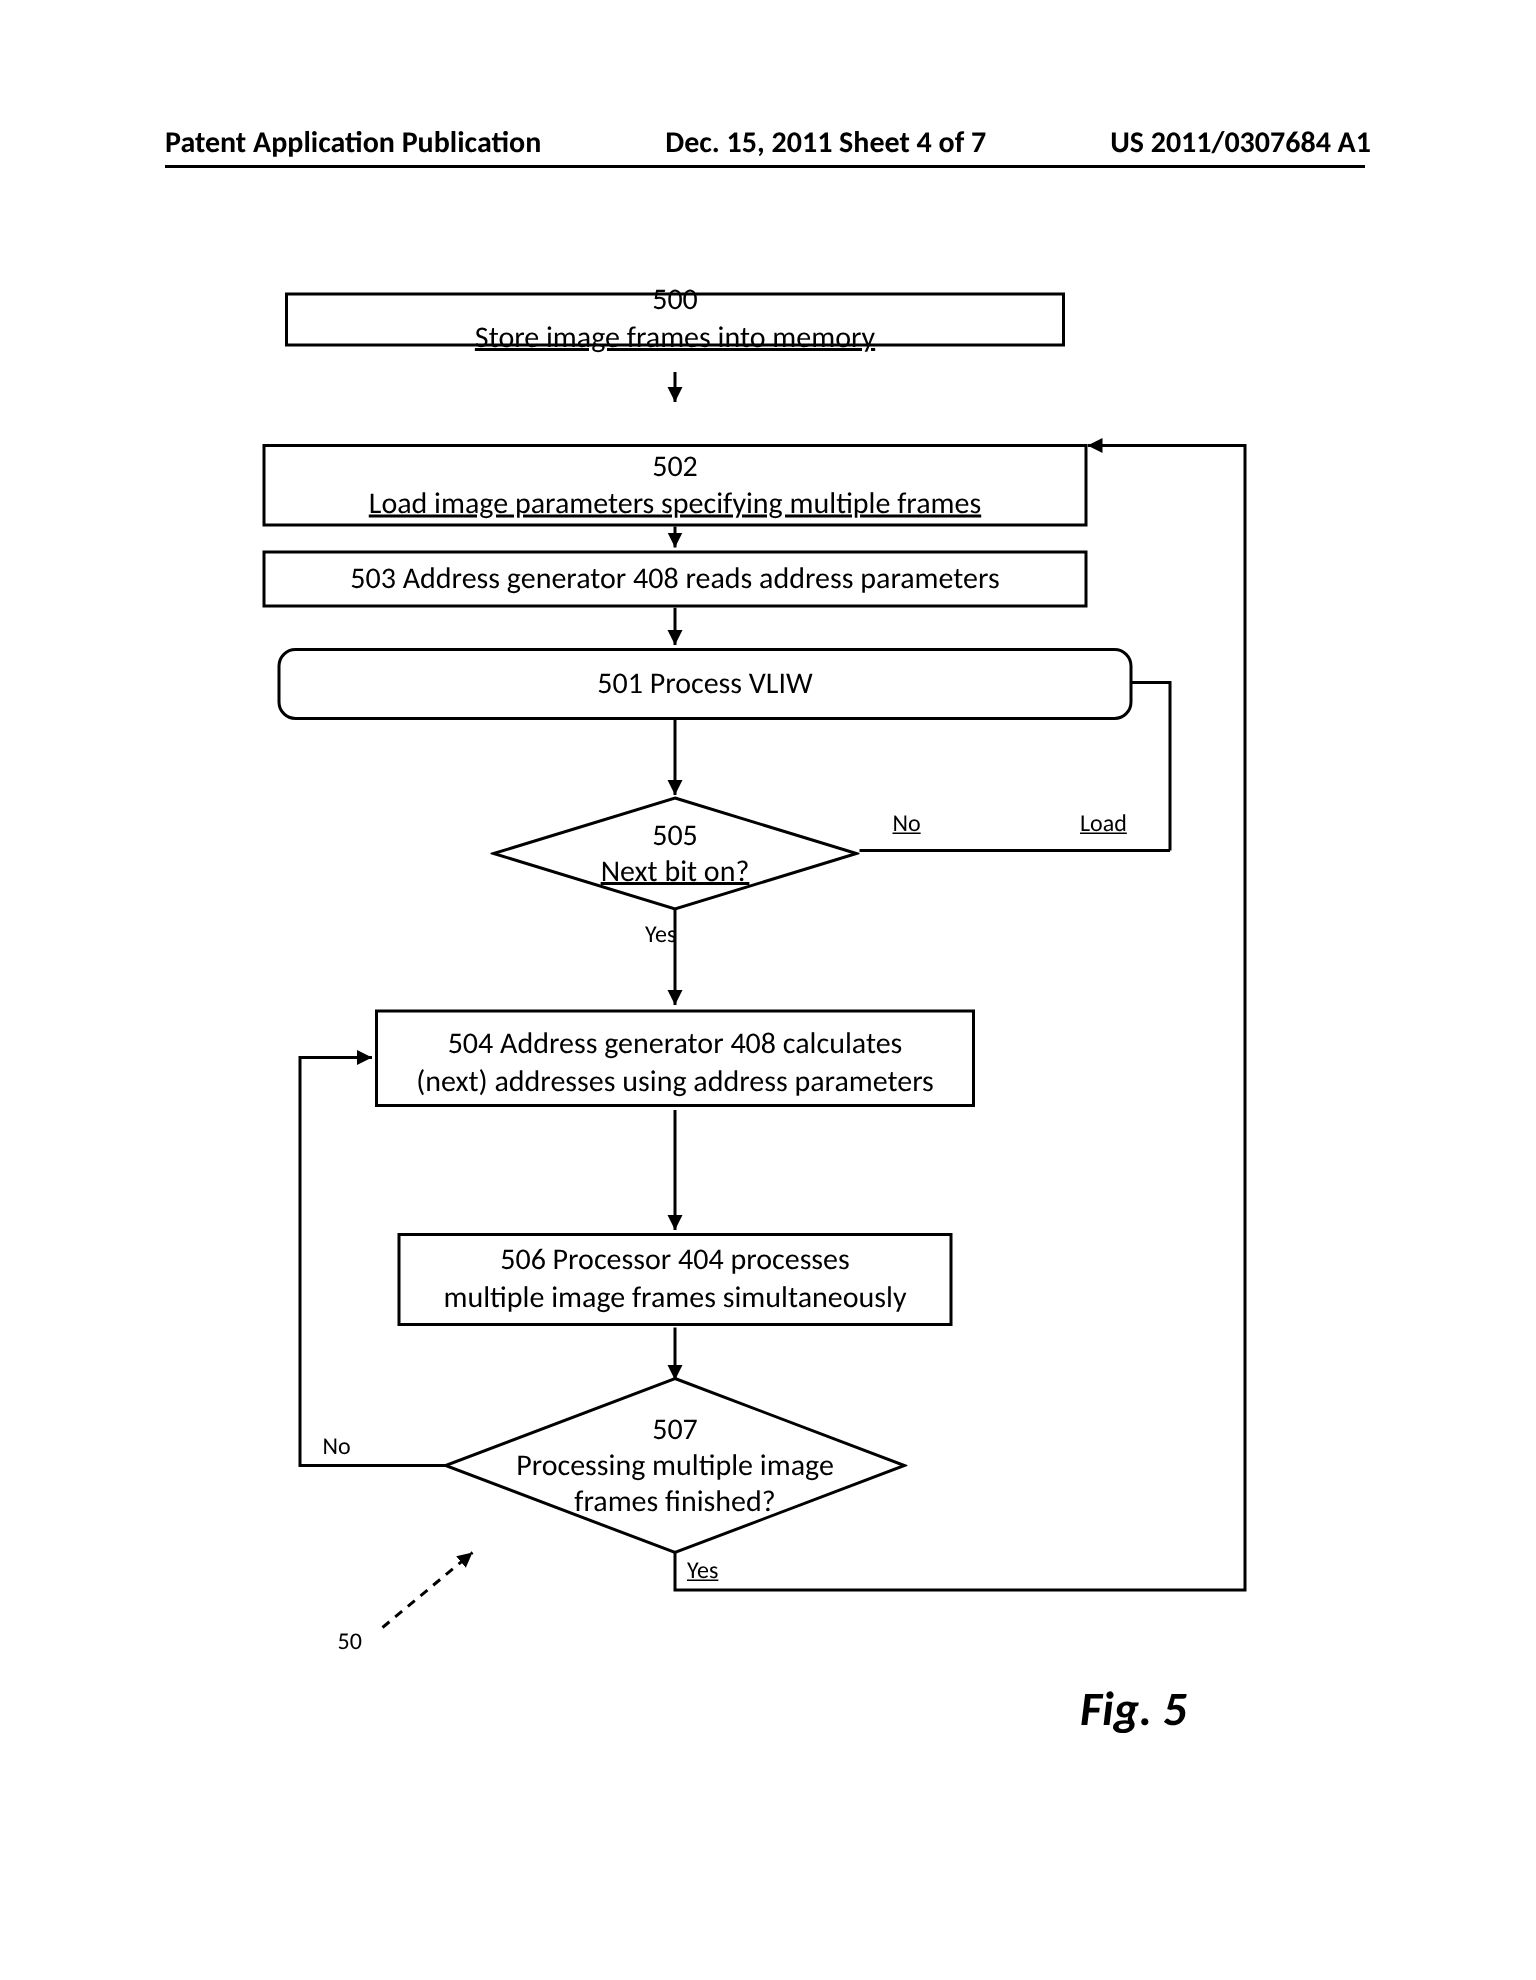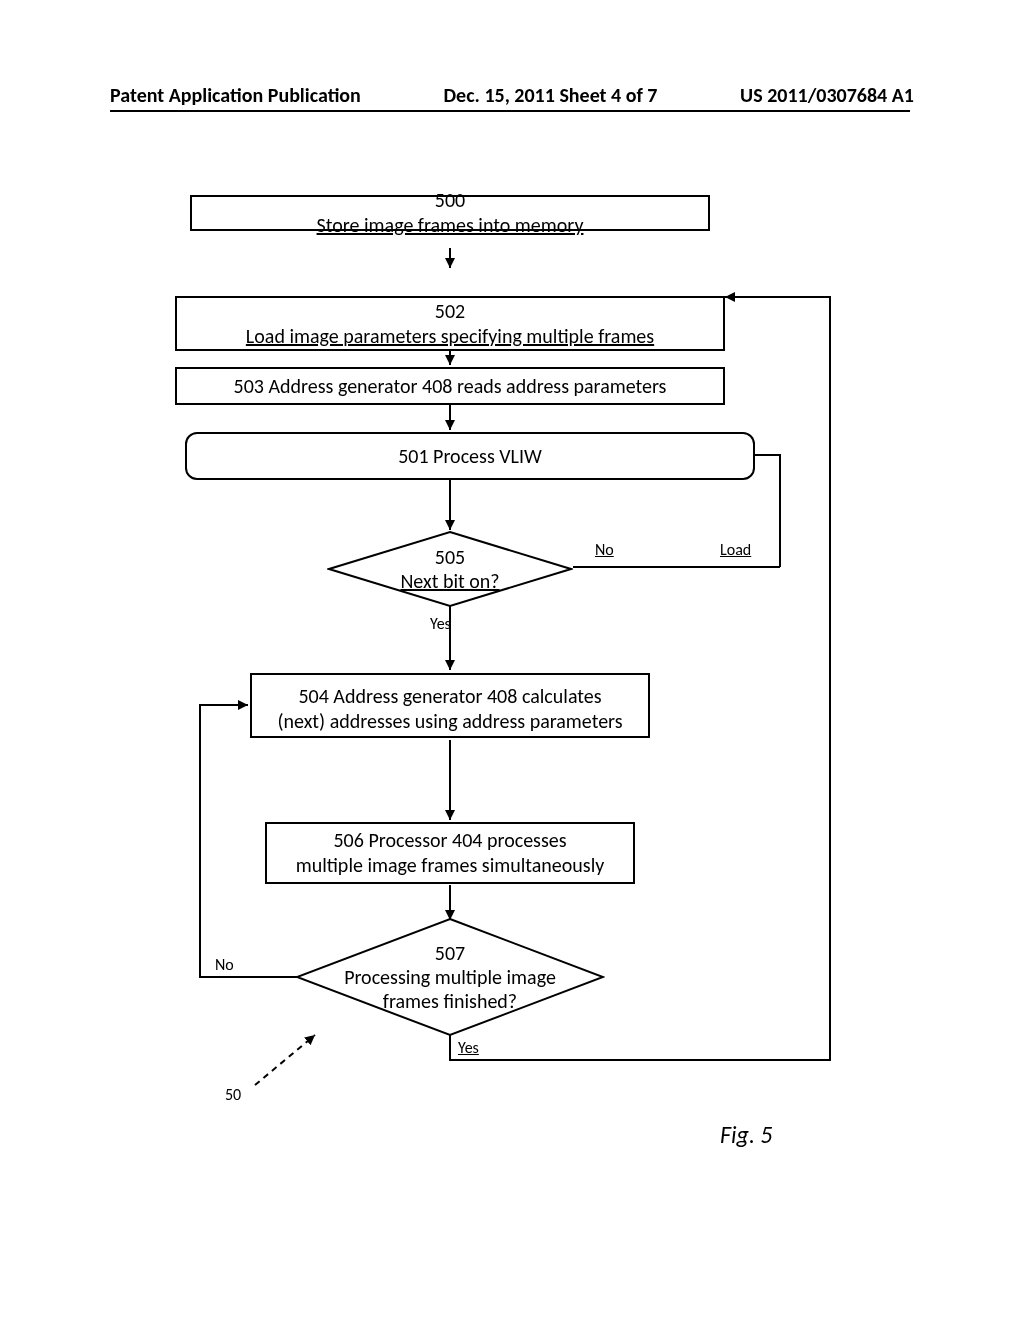--- a/index.html
+++ b/index.html
@@ -68,23 +68,23 @@
     justify-content: center; align-items: center;
     font-size: 20px; text-align: center;
     pointer-events: none;
   }
   .edge-label {
     position: absolute;
     font-size: 16px;
   }
   .fig-label {
     position: absolute;
-    font-size: 24px;
+    font-size: 32px;
     font-style: italic;
-    font-weight: 400;
+    font-weight: 700;
   }
   .ref-label {
     position: absolute;
     font-size: 16px;
   }
   .underline { text-decoration: underline; }
 </style>
 </head>
 <body>
 

